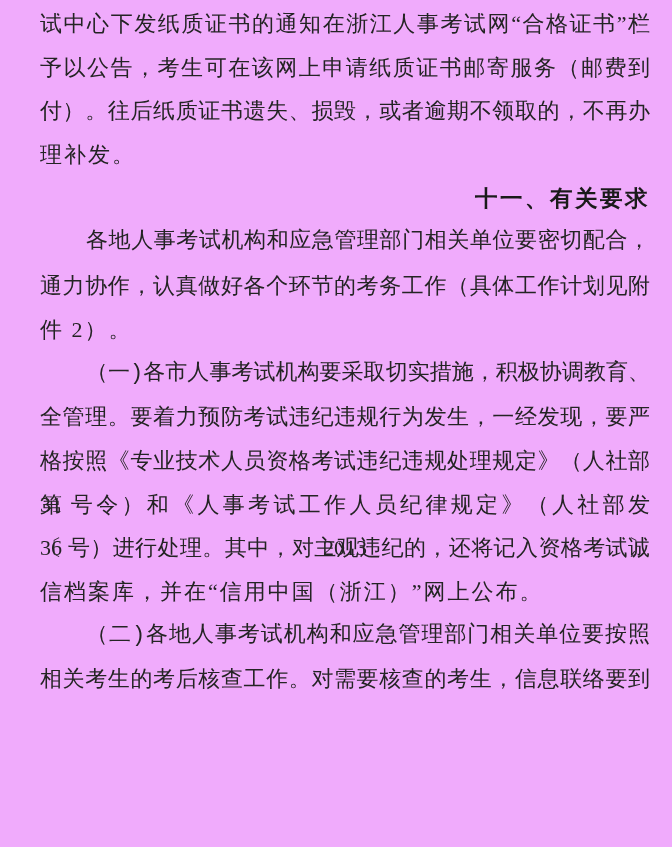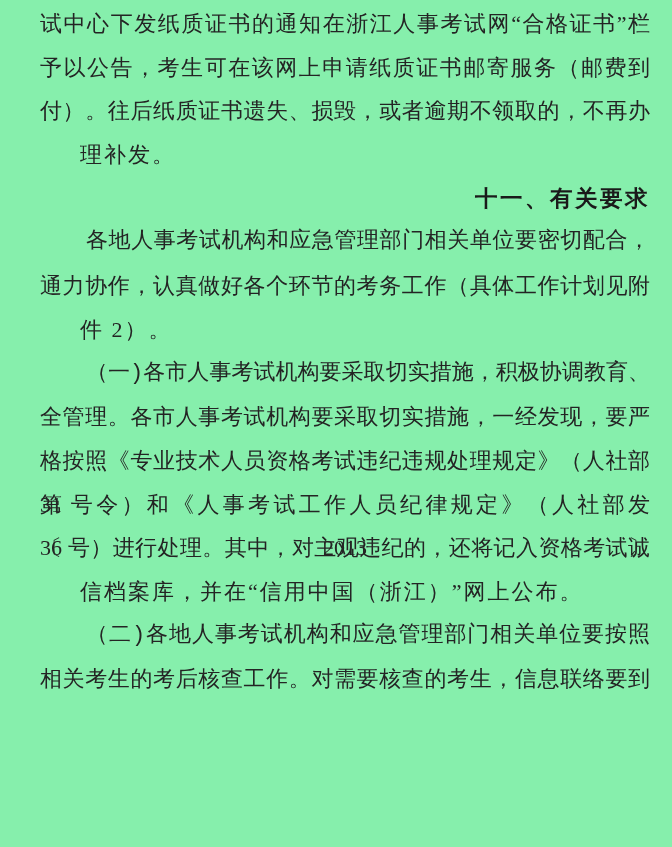--- a/index.html
+++ b/index.html
@@ -1,21 +1,21 @@
 <!DOCTYPE html>
 <html><head>
 <meta charset="utf-8">
 <style>
   * { margin: 0; padding: 0; box-sizing: border-box; }
   html, body { background: #ffffff; }
   .page {
     position: relative;
     width: 672px;
     height: 847px;
-    background: #86efac;
+    background: #f0abfc;
     overflow: hidden;
   }
   .doc {
     padding: 2px 22px 0 40px;
     font-family: "Liberation Serif", "DejaVu Serif", serif;
     font-size: 22px;
     color: #242424;
   }
   .ln {
     display: block;
@@ -24,21 +24,21 @@
     font-weight: 400;
     overflow: visible;
   }
   
   .j {
     text-align: justify;
     text-align-last: justify;
     text-justify: inter-character;
   }
   
-  .n { letter-spacing: 2px; text-align: left; margin-left: 40px; }
+  .n { letter-spacing: 2px; text-align: left; }
   
   .ind { text-indent: 46px; font-family: Liberation Mono, monospace; }
   
   .heading {
     font-family: "Liberation Sans", "DejaVu Sans", sans-serif;
     font-weight: 700;
     font-size: 22.5px;
     color: #1a1a1a;
     letter-spacing: 2.5px;
     text-indent: 46px;
@@ -56,21 +56,21 @@
     <p class="ln j">付）。往后纸质证书遗失、损毁，或者逾期不领取的，不再办</p>
     <p class="ln n">理补发。</p>
 
     <h2 class="ln heading">十一、有关要求</h2>
 
     <p class="ln j ind">各地人事考试机构和应急管理部门相关单位要密切配合，</p>
     <p class="ln j">通力协作，认真做好各个环节的考务工作（具体工作计划见附</p>
     <p class="ln n">件 2）。</p>
 
     <p class="ln j ind">（一)各市人事考试机构要采取切实措施，积极协调教育、</p>
-    <p class="ln j">全管理。各市人事考试机构要采取切实措施，一经发现，要严</p>
+    <p class="ln j">全管理。要着力预防考试违纪违规行为发生，一经发现，要严</p>
     <p class="ln j">格按照《专业技术人员资格考试违纪违规处理规定》（人社部第</p>
     <p class="ln j">31 号令）和《人事考试工作人员纪律规定》（人社部发〔2013〕</p>
     <p class="ln j">36 号）进行处理。其中，对主观违纪的，还将记入资格考试诚</p>
     <p class="ln n">信档案库，并在“信用中国（浙江）”网上公布。</p>
 
     <p class="ln j ind">（二)各地人事考试机构和应急管理部门相关单位要按照</p>
     <p class="ln j">相关考生的考后核查工作。对需要核查的考生，信息联络要到</p>
 
   </div>
 </div>

